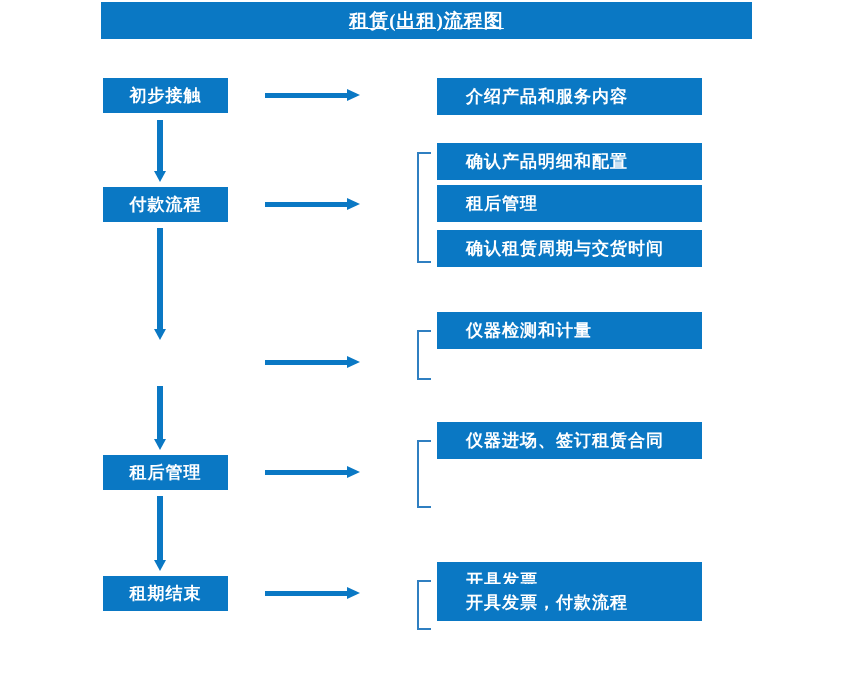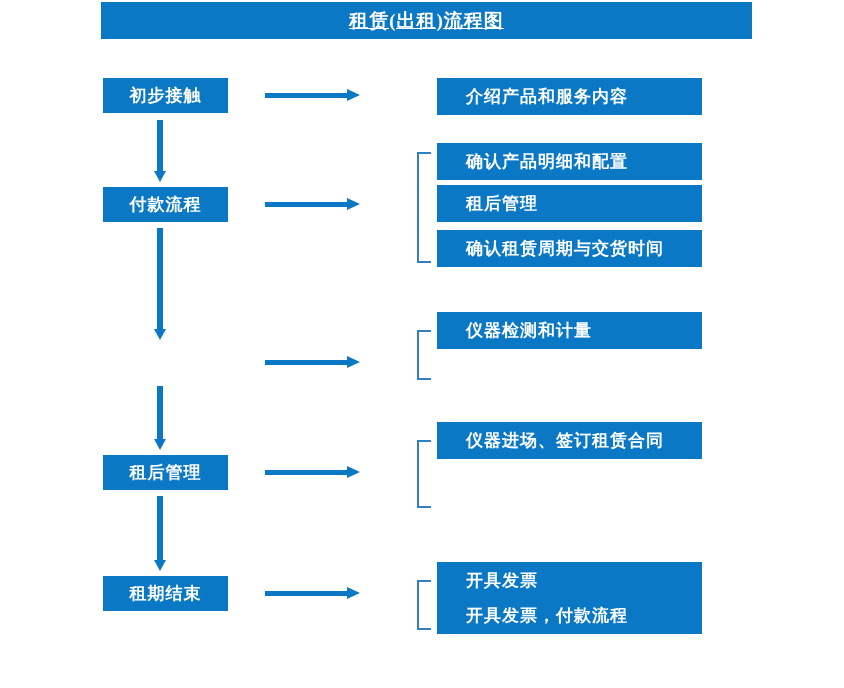--- a/index.html
+++ b/index.html
@@ -85,21 +85,21 @@
   <div class="box left-box" style="top:455px">租后管理</div>
   <div class="box left-box" style="top:576px">租期结束</div>
 
   <div class="box right-box" style="top:78px">介绍产品和服务内容</div>
   <div class="box right-box" style="top:143px">确认产品明细和配置</div>
   <div class="box right-box" style="top:185px">租后管理</div>
   <div class="box right-box" style="top:230px">确认租赁周期与交货时间</div>
   <div class="box right-box" style="top:312px">仪器检测和计量</div>
   <div class="box right-box" style="top:422px">仪器进场、签订租赁合同</div>
   <div class="box right-box" style="top:562px">开具发票</div>
-  <div class="box right-box" style="top:597px">开具发票，付款流程</div>
+  <div class="box right-box" style="top:584px">开具发票，付款流程</div>
 
   <div class="h-arrow" style="left:265px;top:89px">
       <span class="shaft"></span>
       <span class="head"></span>
     </div>
   <div class="h-arrow" style="left:265px;top:198px">
       <span class="shaft"></span>
       <span class="head"></span>
     </div>
   <div class="h-arrow" style="left:265px;top:356px">

